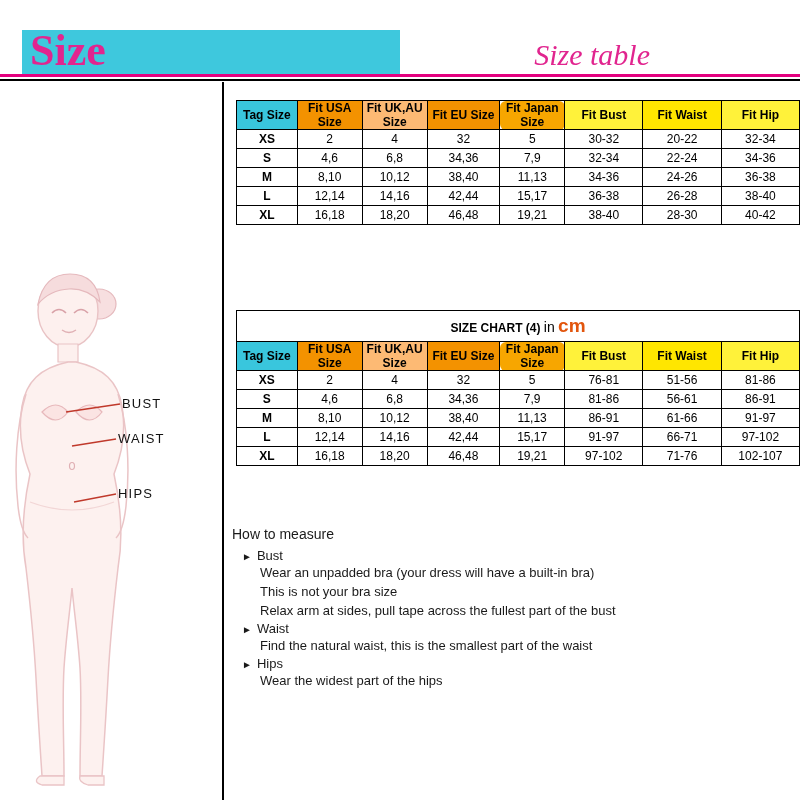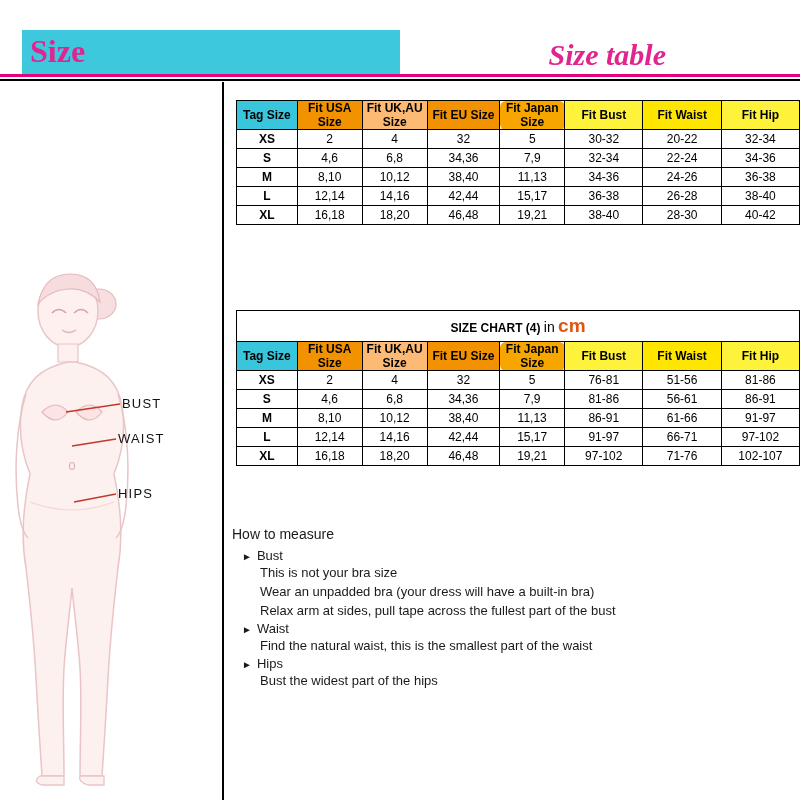--- a/index.html
+++ b/index.html
@@ -25,33 +25,33 @@
   .header-cyan {
     position: absolute;
     left: 22px; top: 30px;
     width: 378px; height: 44px;
     background: #3ec8dd;
   }
   .header-word {
     position: absolute;
     left: 30px; top: 26px;
     font-family: "Liberation Serif", serif;
-    font-size: 32px;
+    font-size: 44px;
     font-weight: bold;
     color: #e1258f;
     letter-spacing: 0px;
     line-height: 50px;
   }
   .header-title {
     position: absolute;
-    right: 134px; top: 38px;
+    right: 150px; top: 38px;
     font-family: "Liberation Serif", serif;
     font-size: 30px;
     font-style: italic;
-    font-weight: bold;
+    font-weight: normal;
     color: #e1258f;
   }
   .header-rule {
     position: absolute;
     left: 0; top: 74px;
     width: 800px; height: 3px;
     background: #e4007f;
   }
   .header-rule-dark {
     position: absolute;
@@ -403,33 +403,33 @@
     </table>
   </div>
 
   <div class="howto">
     <div class="howto-title">How to measure</div>
 
     <div class="howto-group">
       <div class="howto-head">
         <span class="tri">►</span><span>Bust</span>
       </div>
+      <div class="howto-line">Wear an unpadded bra (your dress will have a built-in bra)</div>
       <div class="howto-line">This is not your bra size</div>
-      <div class="howto-line">Wear an unpadded bra (your dress will have a built-in bra)</div>
       <div class="howto-line">Relax arm at sides, pull tape across the fullest part of the bust</div>
     </div>
 
     <div class="howto-group">
       <div class="howto-head">
         <span class="tri">►</span><span>Waist</span>
       </div>
       <div class="howto-line">Find the natural waist, this is the smallest part of the waist</div>
     </div>
 
     <div class="howto-group">
       <div class="howto-head">
         <span class="tri">►</span><span>Hips</span>
       </div>
-      <div class="howto-line">Bust the widest part of the hips</div>
+      <div class="howto-line">Wear the widest part of the hips</div>
     </div>
   </div>
 
 </div>
 
 </body></html>

